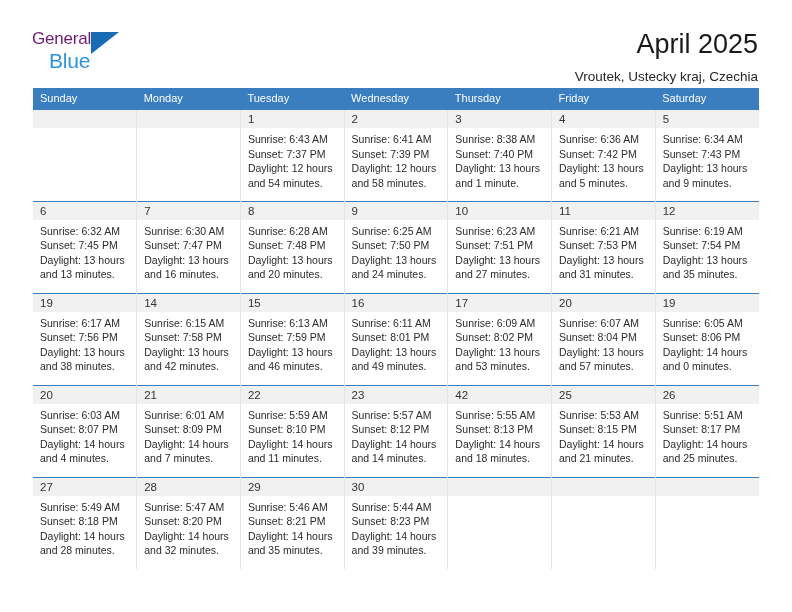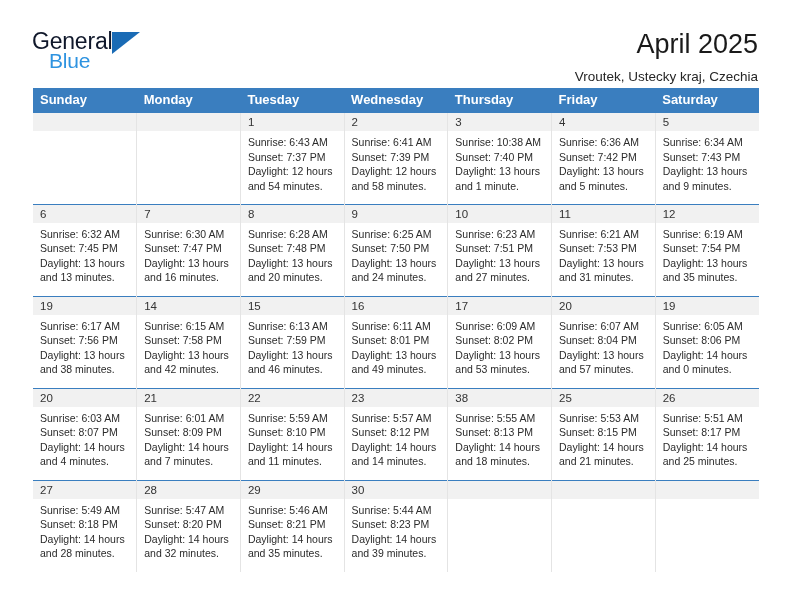--- a/index.html
+++ b/index.html
@@ -27,22 +27,22 @@
     position: relative;
     width: 120px;
     line-height: 1;
     user-select: none;
   }
   .logo-row1 {
     display: flex;
     align-items: flex-start;
   }
   .logo-general {
-    font-size: 23px;
-    color: #0f172a;
+    font-size: 17px;
+    color: #701a75;
     letter-spacing: -0.2px;
   }
   .logo-triangle {
     width: 0; height: 0;
     border-left: 28px solid #1a6bb5;
     border-bottom: 22px solid transparent;
     margin-left: 0px;
     margin-top: 2px;
   }
   .logo-blue {
@@ -70,22 +70,22 @@
   
   .calendar {
     margin: 14px 33px 0 33px;
     width: 726px;
     border-collapse: collapse;
     table-layout: fixed;
   }
   .calendar th {
     background: #3a7ebf;
     color: #ffffff;
-    font-weight: bold;
-    font-size: 13px;
+    font-weight: normal;
+    font-size: 11px;
     text-align: left;
     padding: 4px 0 4px 7px;
     height: 21px;
     border: none;
   }
   .calendar td {
     vertical-align: top;
     padding: 0;
     border-top: 1.5px solid #3a7ebf;
     border-right: 1px solid #e4e4e4;
@@ -178,21 +178,21 @@
             <div class="cell-body">
               <div>Sunrise: 6:41 AM</div>
               <div>Sunset: 7:39 PM</div>
               <div>Daylight: 12 hours</div>
               <div>and 58 minutes.</div>
             </div>
           </td>
           <td class="day-cell">
             <div class="daynum-band">3</div>
             <div class="cell-body">
-              <div>Sunrise: 10:38 AM</div>
+              <div>Sunrise: 8:38 AM</div>
               <div>Sunset: 7:40 PM</div>
               <div>Daylight: 13 hours</div>
               <div>and 1 minute.</div>
             </div>
           </td>
           <td class="day-cell">
             <div class="daynum-band">4</div>
             <div class="cell-body">
               <div>Sunrise: 6:36 AM</div>
               <div>Sunset: 7:42 PM</div>
@@ -371,21 +371,21 @@
           <td class="day-cell">
             <div class="daynum-band">23</div>
             <div class="cell-body">
               <div>Sunrise: 5:57 AM</div>
               <div>Sunset: 8:12 PM</div>
               <div>Daylight: 14 hours</div>
               <div>and 14 minutes.</div>
             </div>
           </td>
           <td class="day-cell">
-            <div class="daynum-band">38</div>
+            <div class="daynum-band">42</div>
             <div class="cell-body">
               <div>Sunrise: 5:55 AM</div>
               <div>Sunset: 8:13 PM</div>
               <div>Daylight: 14 hours</div>
               <div>and 18 minutes.</div>
             </div>
           </td>
           <td class="day-cell">
             <div class="daynum-band">25</div>
             <div class="cell-body">

